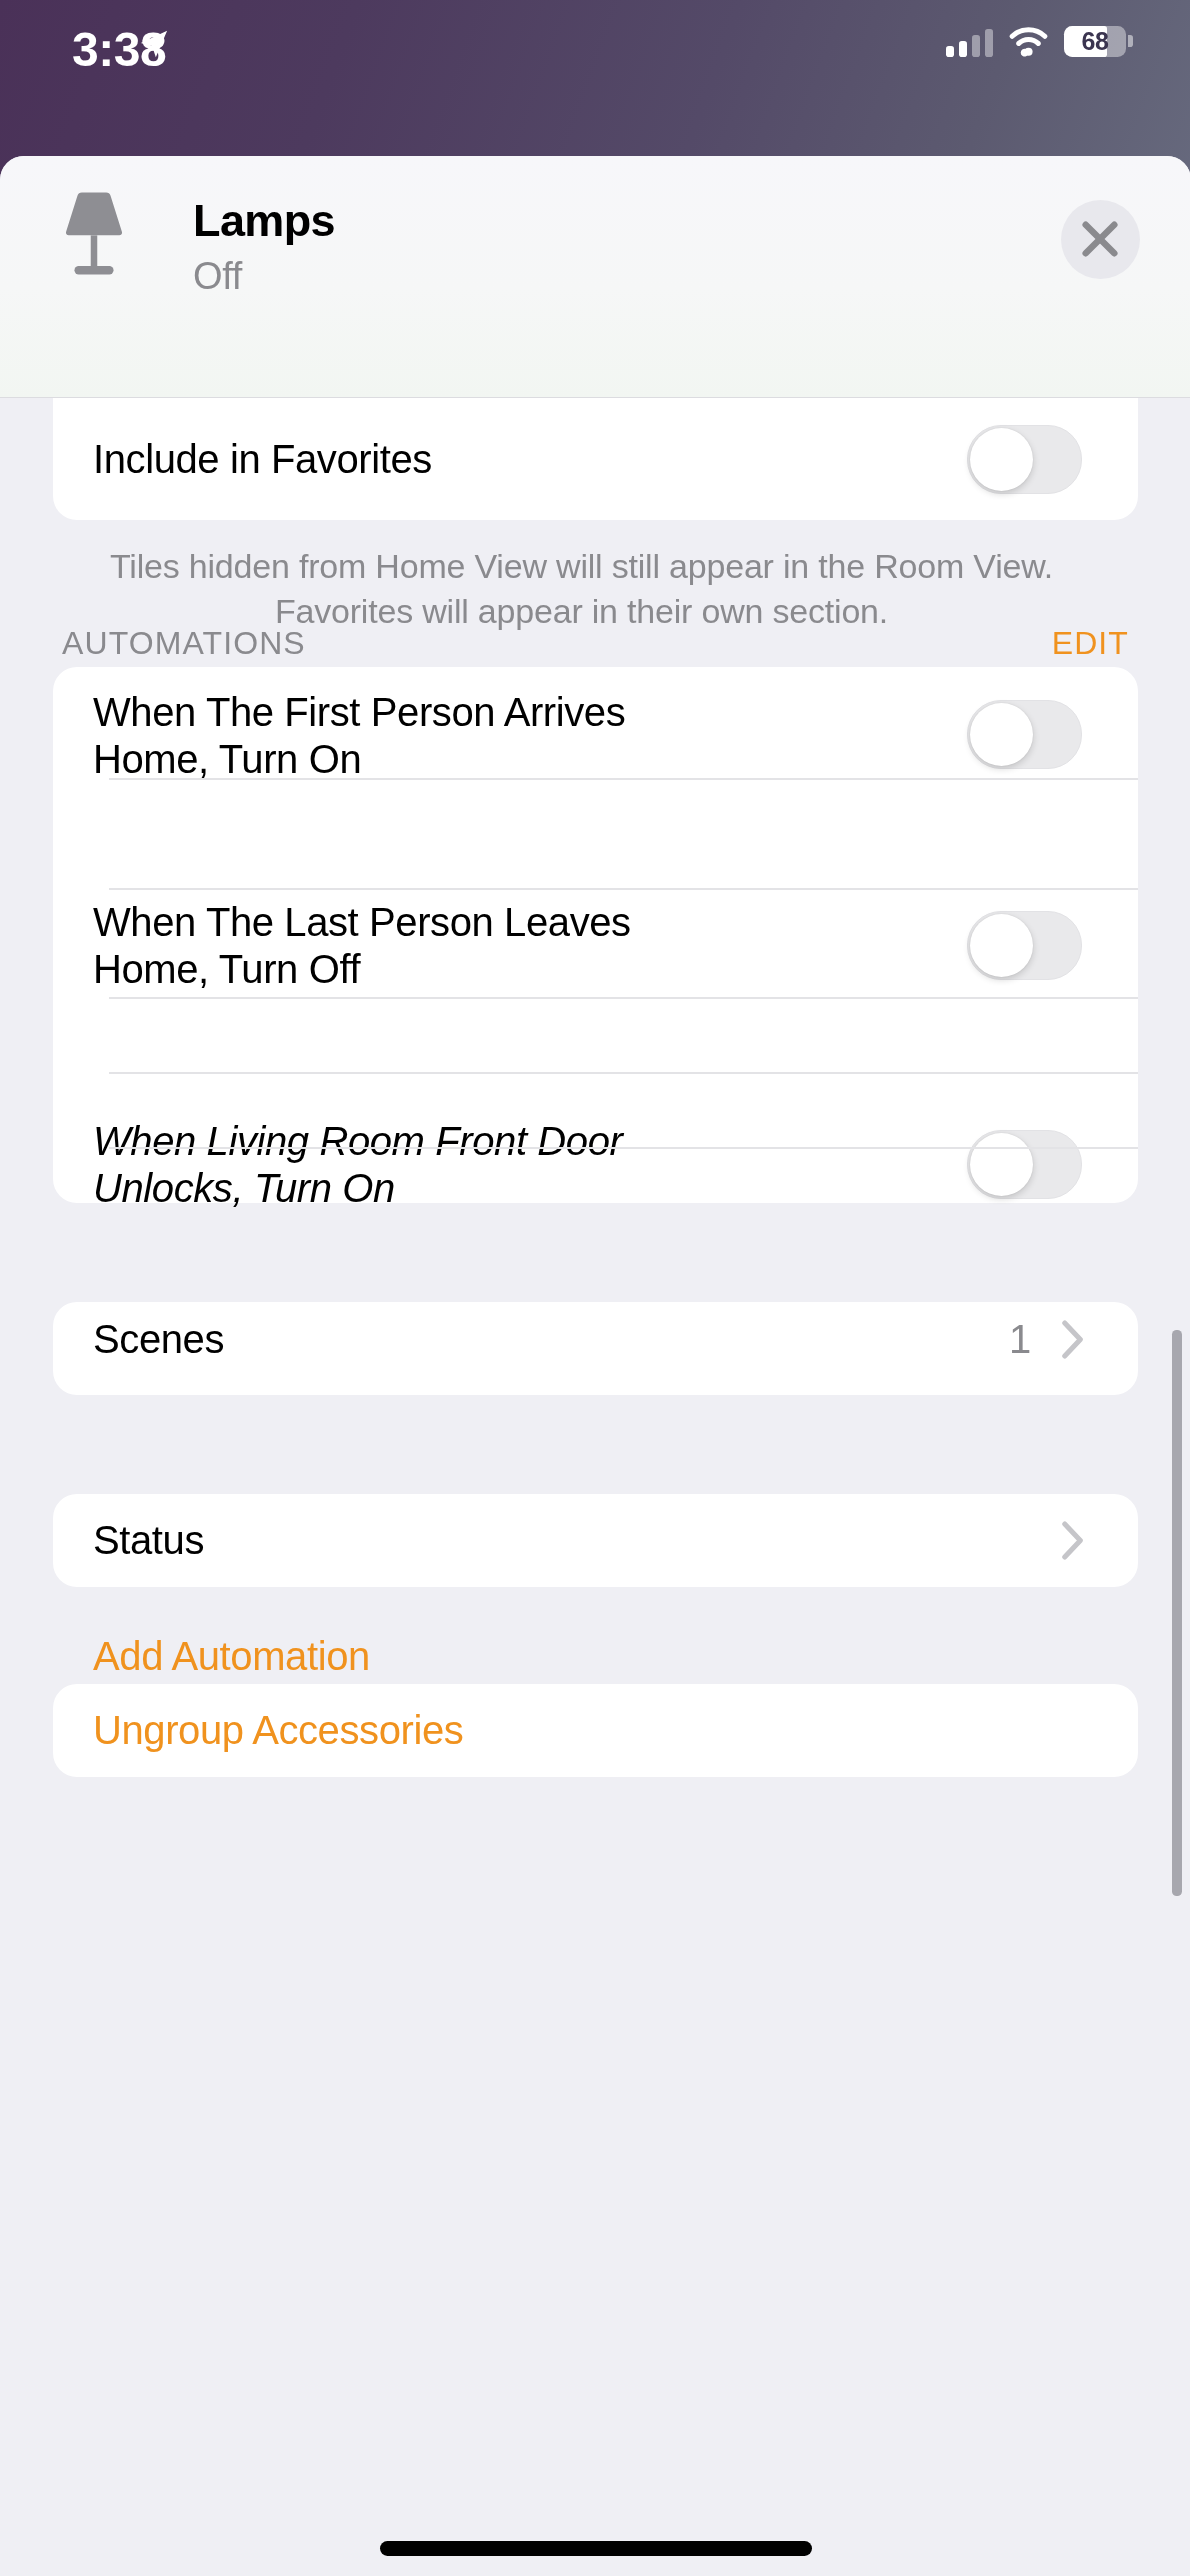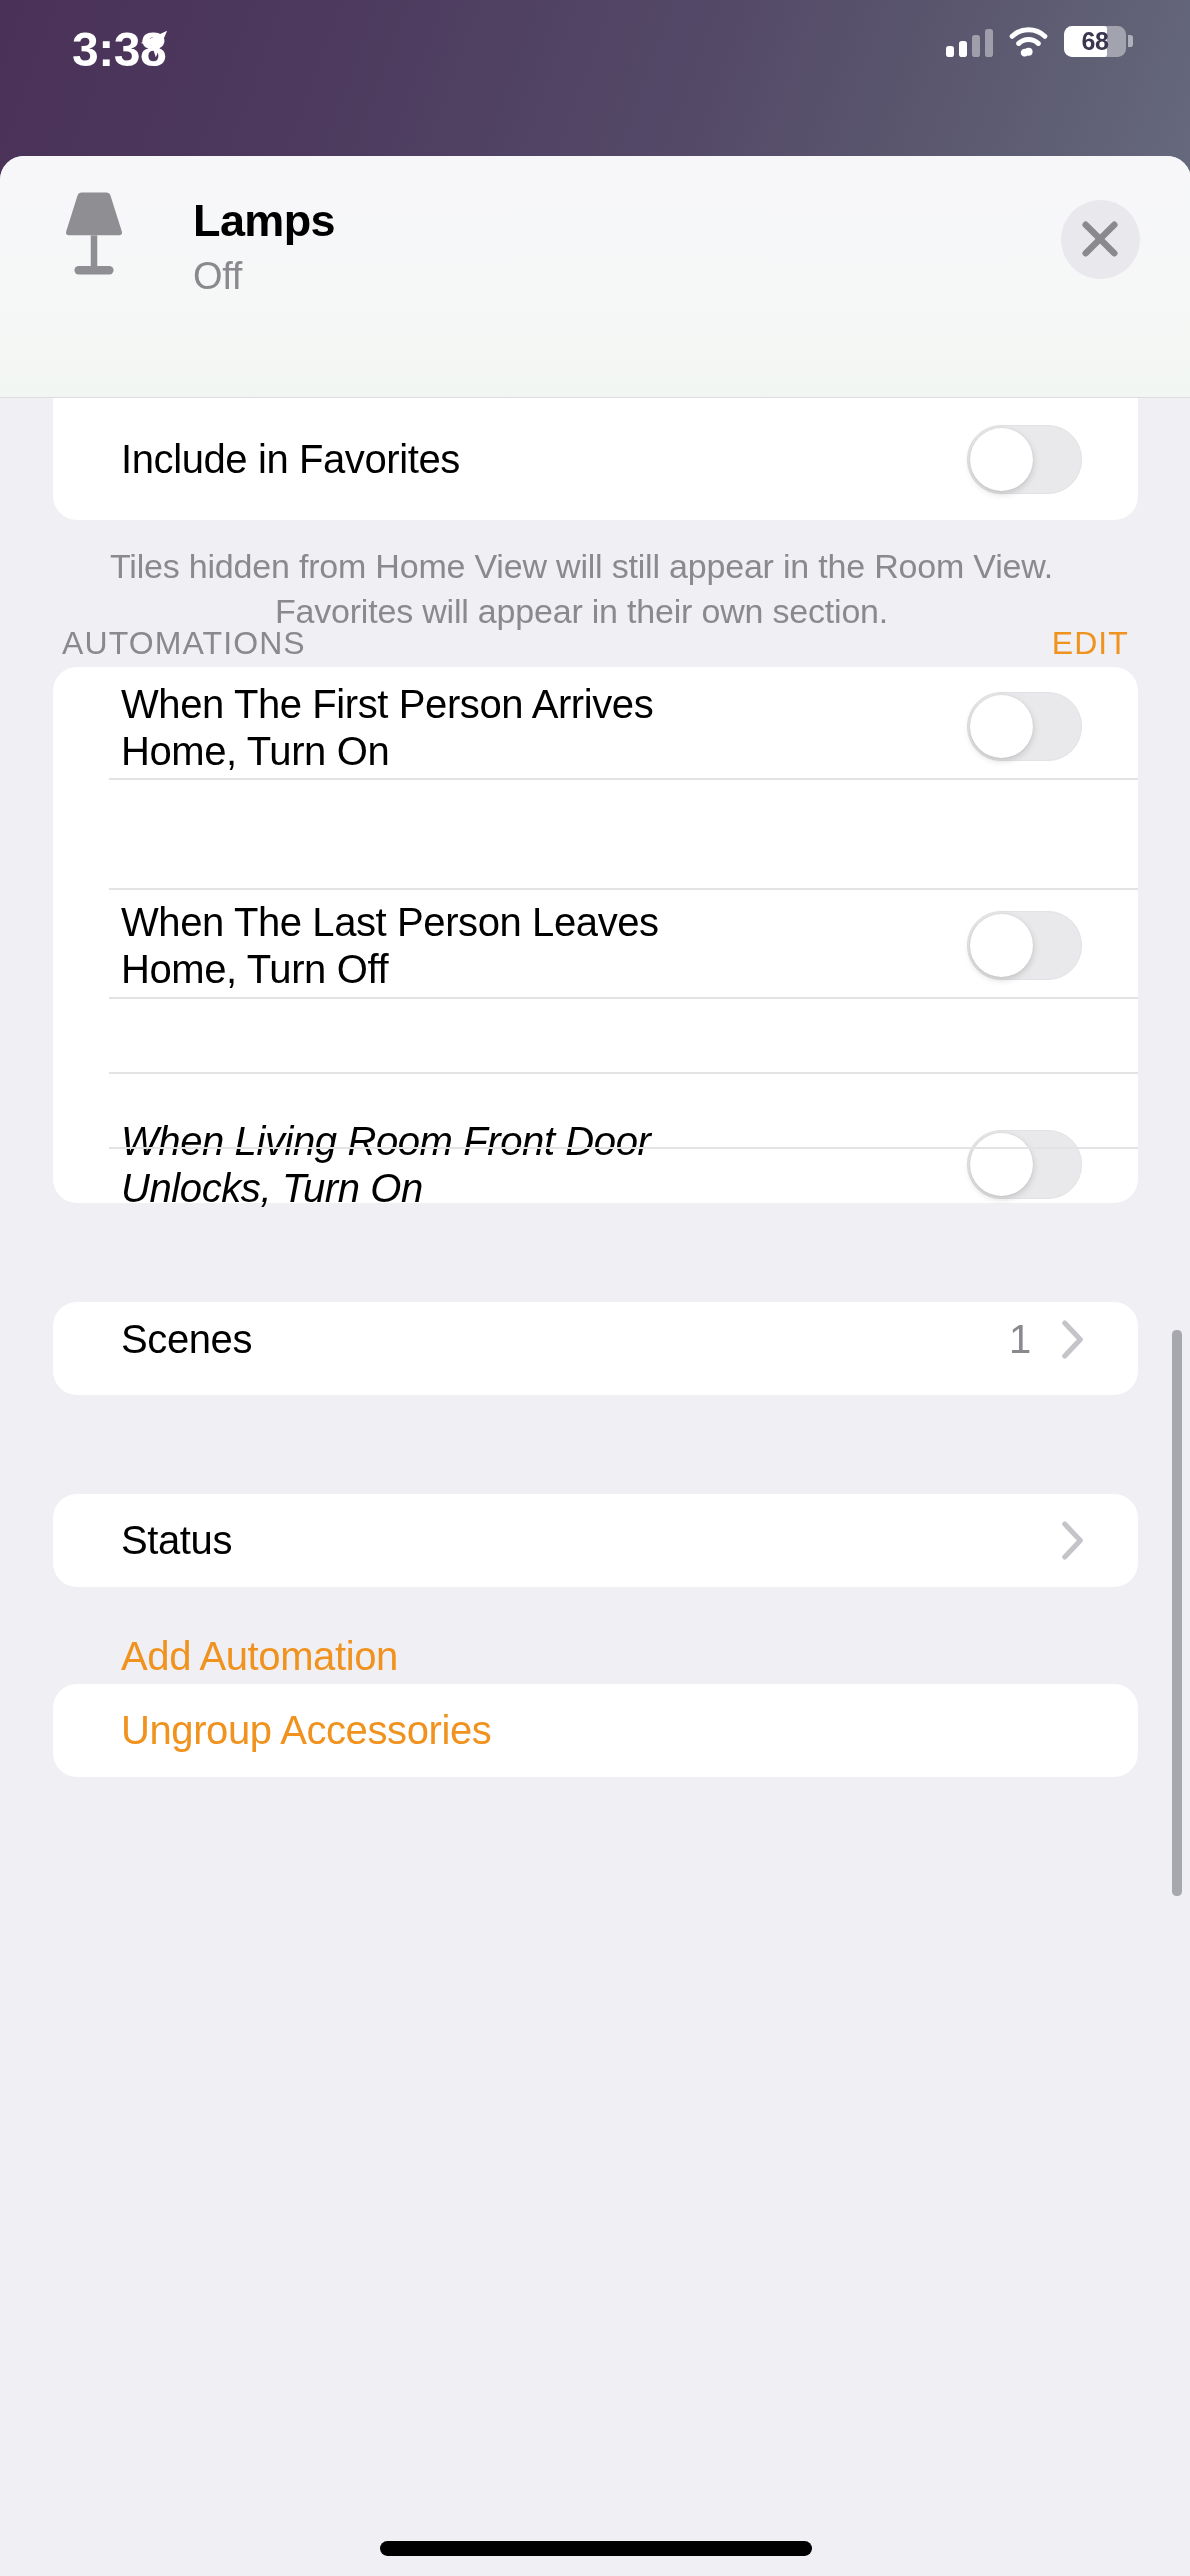--- a/index.html
+++ b/index.html
@@ -90,21 +90,21 @@
 
   .card{
     position:absolute; left:53px; width:1085px;
     background:#FFFFFF; border-radius:24px;
   }
   .card.cut-top{ border-radius:0 0 24px 24px; }
 
   .row{ position:relative; width:100%; display:flex; align-items:center; }
   .row-label{
     font-size:40px; color:#000000; letter-spacing:-0.4px;
-    line-height:1.16; padding-left:68px; padding-right:37px;
+    line-height:1.16; padding-left:40px; padding-right:37px;
   }
   .row-label.orange{ color:#F0921E; }
   .row-value{
     position:absolute; right:107px;
     font-size:40px; color:#8A8A8E; letter-spacing:-0.3px;
   }
   .chev{ position:absolute; right:54px; width:22px; height:39px; }
   .sep{
     position:absolute; left:56px; right:0; height:1.9px; background:#E3E3E6;
   }
@@ -209,21 +209,21 @@
 
     <div class="note" style="top:146px;">Tiles hidden from Home View will still appear in the Room View. Favorites will appear in their own section.</div>
 
     <div class="sec-head" style="top:227px;">
       <div class="sec-title">AUTOMATIONS</div>
       <div class="sec-action">EDIT</div>
     </div>
 
     <div class="card" style="top:269px; height:536px;">
 
-      <div class="row" style="top:4px; height:113px;">
+      <div class="row" style="top:12px; height:113px;">
         <div class="row-label" style="max-width:705px;">When The First Person Arrives Home, Turn On</div>
         <div class="toggle" style="top:21.3px;">
           <div class="knob"></div>
         </div>
       </div>
       <div class="sep" style="top:111px;"></div>
 
       <div class="row" style="top:111px; height:109px;">
         <div class="row-label" style="max-width:705px;">When The Last Person Leaves Home, Turn Off</div>
         <div class="toggle" style="top:20.4px;">

